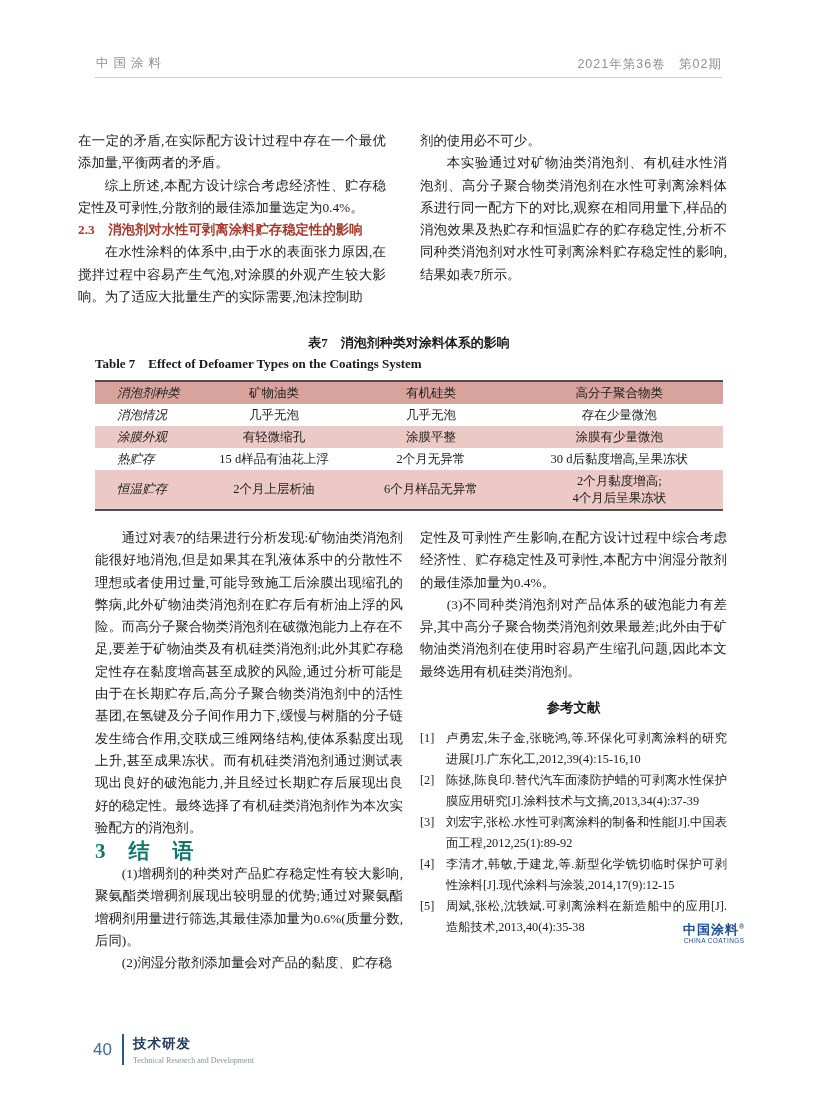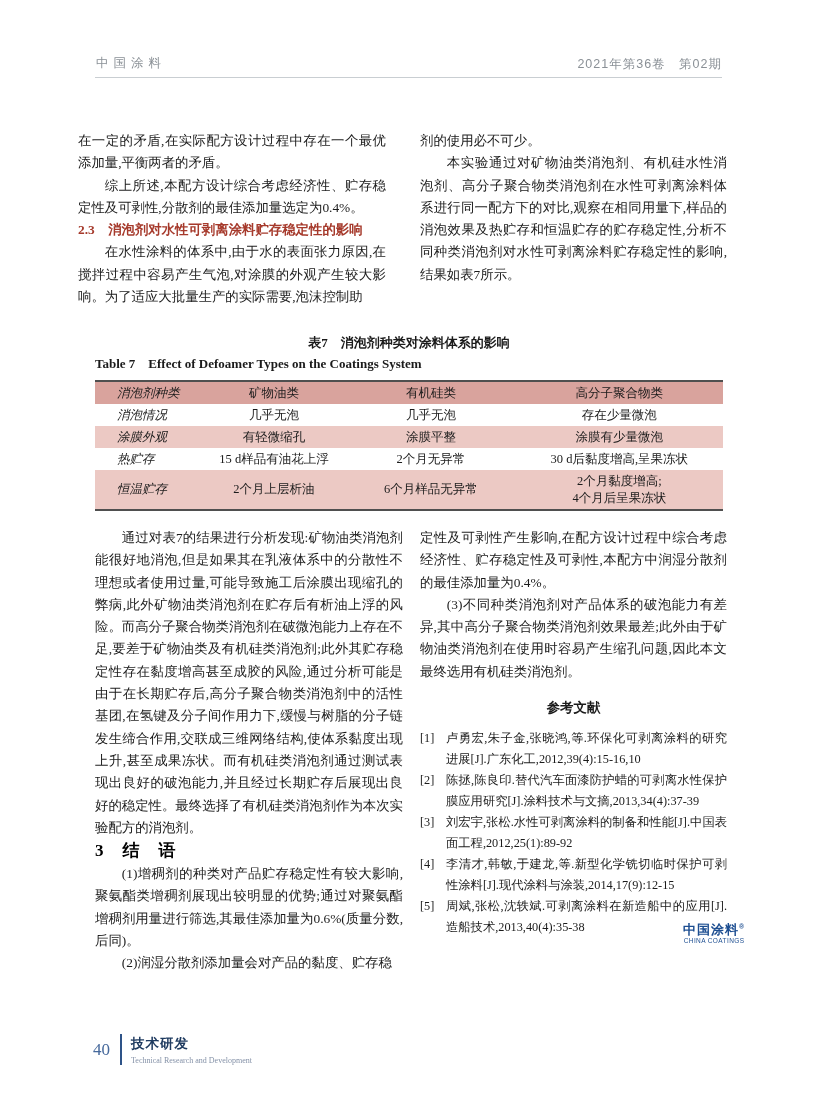--- a/index.html
+++ b/index.html
@@ -29,21 +29,21 @@
     text-align:justify;text-justify:inter-ideograph;
   }
   .col p{margin:0;}
   .indent{text-indent:2em;}
   .left-top{left:78px;top:130px;}
   .right-top{left:420px;top:130px;width:307px;}
   .left-bottom{left:95px;top:527px;}
   .right-bottom{left:420px;top:527px;width:307px;}
   .sec-h3{color:#a63a2c;font-weight:bold;}
   .sec-h2{
-    color:#000000;font-weight:bold;font-size:17px;
+    color:#0f766e;font-weight:bold;font-size:21px;
     margin:11px 0 9px 0;letter-spacing:1px;line-height:24px;
   }
   
   .table-wrap{position:absolute;left:95px;top:334px;width:628px;}
   .tbl-title-cn{text-align:center;font-weight:bold;font-size:13px;line-height:18px;}
   .tbl-title-en{font-weight:bold;font-size:13px;line-height:18px;margin-top:3px;}
   table.defoamer{
     width:100%;border-collapse:collapse;margin-top:7px;
     border-top:2px solid #4f4f4f;border-bottom:2px solid #4f4f4f;
     font-size:12.5px;
@@ -71,21 +71,21 @@
     position:absolute;left:683px;top:920px;text-align:center;
     color:#1d4e91;font-family:"Liberation Sans","DejaVu Sans",sans-serif;
   }
   .logo-cn{font-size:13px;font-weight:bold;letter-spacing:1px;line-height:13px;}
   .logo-mark{font-size:7px;vertical-align:super;}
   .logo-en{font-size:6.5px;letter-spacing:0.4px;margin-top:1px;line-height:7px;}
   
   .footer{position:absolute;left:93px;top:1034px;display:flex;align-items:stretch;}
   .footer-num{
     font-size:17px;color:#46699c;align-self:center;
-    font-family:Liberation Serif, serif;
+    font-family:Liberation Sans, sans-serif;
   }
   .footer-divider{width:2px;background:#2e5388;margin:0 9px 0 10px;}
   .footer-cn{
     font-size:13.5px;font-weight:bold;color:#1f3b60;letter-spacing:1px;
     font-family:"Liberation Sans","DejaVu Sans",sans-serif;line-height:16px;margin-top:2px;
   }
   .footer-en{font-size:8px;color:#8592a8;margin-top:4px;line-height:9px;}
 </style>
 </head>
 <body>

